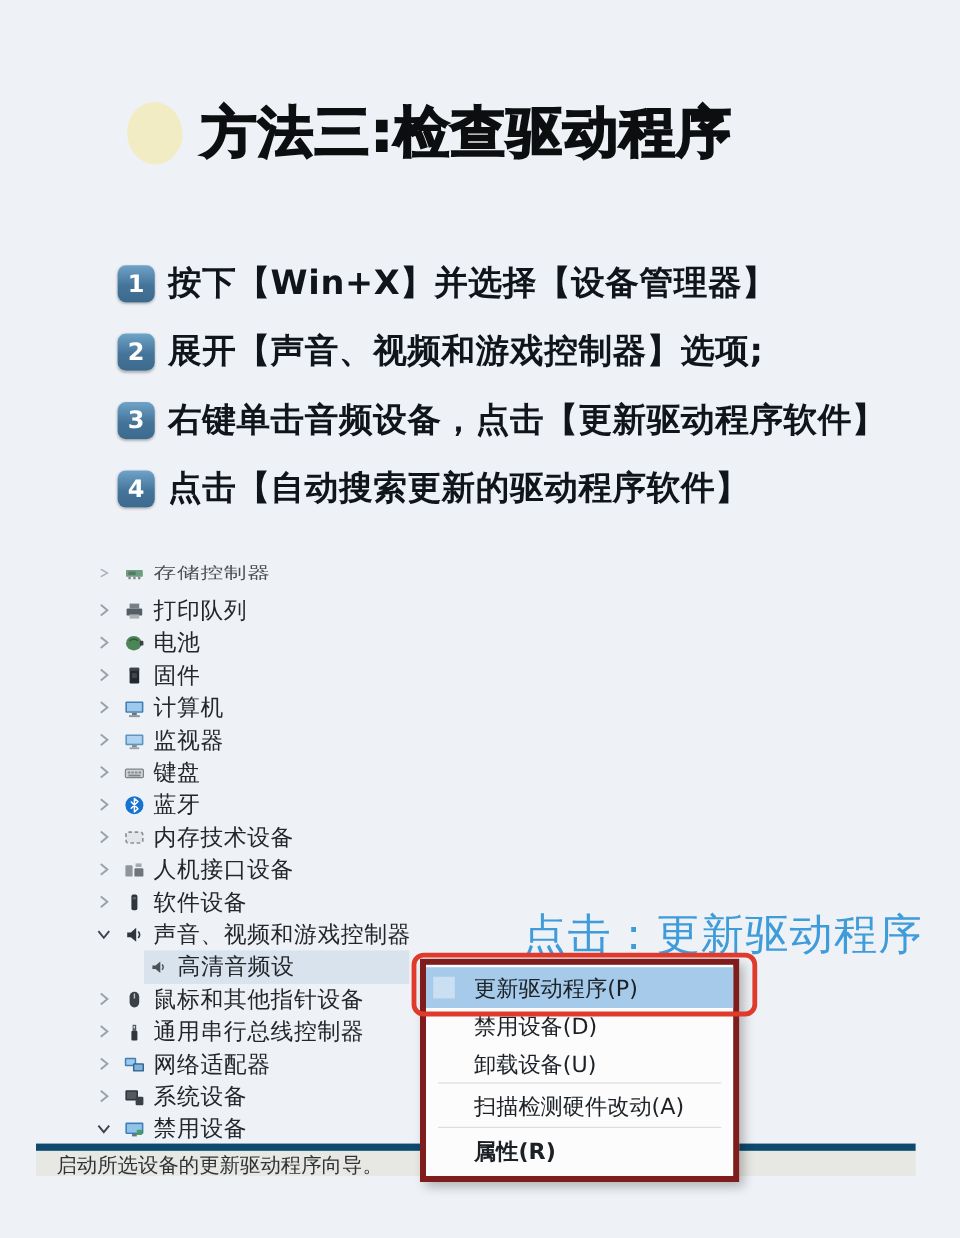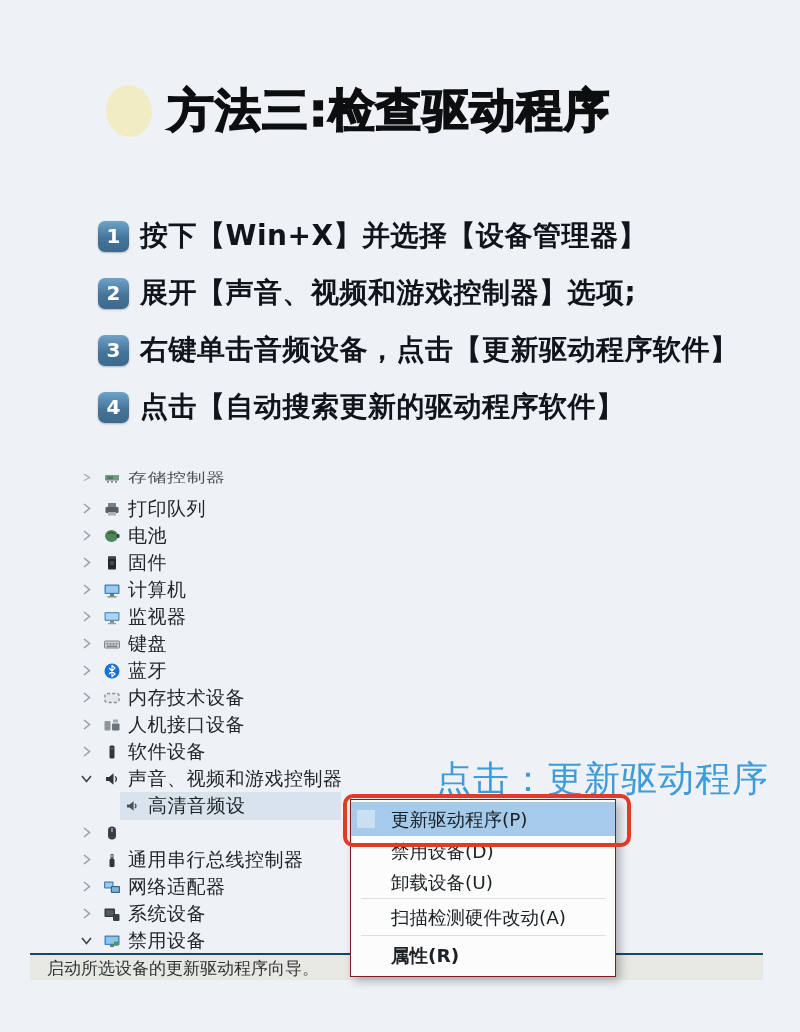--- a/index.html
+++ b/index.html
@@ -30,29 +30,29 @@
   .chev{width:20px;height:14px;flex:none;display:flex;align-items:center;}
   .row-inner{display:flex;align-items:center;padding:1px 4px 1px 2px;}
   .ticon{width:20px;height:18px;flex:none;margin-right:6px;display:inline-flex;align-items:center;justify-content:center;}
   .tlabel{font-size:19px;color:#23272b;white-space:nowrap;letter-spacing:.5px;}
   .trow.indent .row-inner{margin-left:20px;}
   .trow.selected .row-inner{background:#d9e3ee;width:215px;}
   .trow.clipped{transform:scaleY(.7);transform-origin:top;opacity:.8;filter:blur(.4px);}
   
   .status-bar{
     position:absolute;left:30px;top:953px;width:733px;height:27px;
-    background:#e7e8e3;border-top:2px solid #0c4a6e;box-sizing:border-box;
+    background:#e7e8e3;border-top:6px solid #0c4a6e;box-sizing:border-box;
     font-size:17px;color:#2f3337;line-height:26px;padding-left:17px;z-index:1;white-space:nowrap;
   }
   
   .annotation{position:absolute;left:436px;top:755px;font-size:36px;color:#3f9cda;font-weight:500;letter-spacing:1px;z-index:3;white-space:nowrap;}
   
   .context-menu{
     position:absolute;left:350px;top:799px;width:266px;box-sizing:border-box;
-    background:#fcfcfd;border:1px solid #7f1d1d;box-shadow:4px 4px 9px rgba(0,0,0,.28);
+    background:#fcfcfd;border:5px solid #7f1d1d;box-shadow:4px 4px 9px rgba(0,0,0,.28);
     padding:2px 0;z-index:5;
   }
   .mitem{position:relative;display:flex;align-items:center;padding-left:40px;font-size:18.5px;color:#1c2126;white-space:nowrap;}
   .mitem.highlighted{background:#a6cbea;}
   .mitem .chip{position:absolute;left:6px;top:50%;margin-top:-9px;width:18px;height:18px;background:#cadff2;}
   .mitem.bold .mlabel{font-weight:bold;}
   .msep{height:1px;background:#dedede;margin:0 10px;}
   .red-box{
     position:absolute;left:343px;top:794px;width:280px;height:45px;
     border:4px solid #e03a2c;border-radius:10px;z-index:7;pointer-events:none;
@@ -313,20 +313,21 @@
               <polyline points="4,2 9.5,6.5 4,11" fill="none" stroke="#9aa1a8" stroke-width="1.6"></polyline>
             </svg>
           </span>
     <span class="row-inner">
       <span class="ticon">
               <svg width="18" height="18" viewBox="0 0 18 18">
                 <rect x="5" y="2.5" width="8" height="13" rx="4" fill="#3a4146"></rect>
                 <line x1="9" y1="4" x2="9" y2="8" stroke="#b9bfc4" stroke-width="1.2"></line>
               </svg>
             </span>
+      <span class="tlabel">鼠标和其他指针设备</span>
     </span>
   </div>
         <div class="trow">
     <span class="chev">
             <svg width="13" height="13" viewBox="0 0 13 13">
               <polyline points="4,2 9.5,6.5 4,11" fill="none" stroke="#9aa1a8" stroke-width="1.6"></polyline>
             </svg>
           </span>
     <span class="row-inner">
       <span class="ticon">

